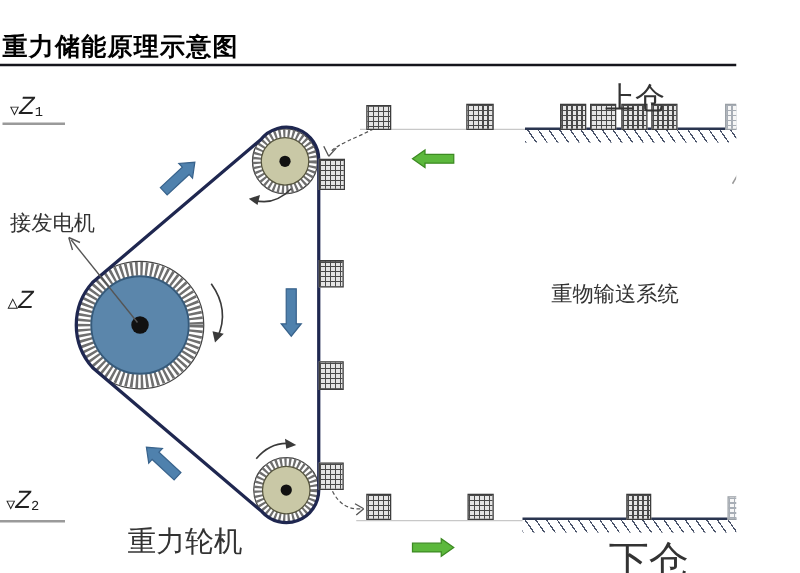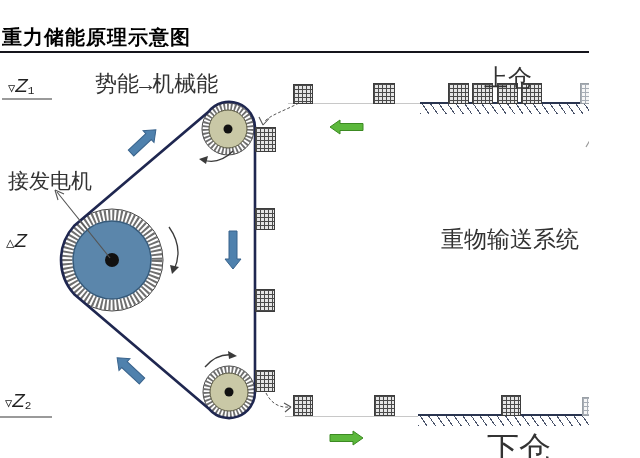--- a/index.html
+++ b/index.html
@@ -150,36 +150,36 @@
   <div class="abs" id="title">重力储能原理示意图</div>
   <div class="abs" id="title-rule"></div>
 
   <div class="abs zmark" style="left:8px;top:54px;">
     <span class="tri">▽</span>
       <span class="zl">Z</span>
       <sub>1</sub>
   </div>
   <div class="abs zline" style="left:2px;top:76px;width:50px;"></div>
 
-  <div class="abs lbl" style="left:95px;top:47px;font-size:22px;">势能→机械能</div>
 
   <div class="abs lbl" style="left:484px;top:40px;font-size:24px;">上仓</div>
 
-  <div class="abs lbl" style="left:8px;top:145px;font-size:21px;">接发电机</div>
+  <div class="abs lbl" style="left:8px;top:145px;font-size:17px;">接发电机</div>
 
   <div class="abs zmark" style="left:6px;top:209px;">
     <span class="tri" style="font-size:14px;">△</span>
       <span class="zl">Z</span>
   </div>
 
-  <div class="abs lbl" style="left:441px;top:202px;font-size:23px;">重物输送系统</div>
+  <div class="abs lbl" style="left:441px;top:202px;font-size:17px;">重物输送系统</div>
 
 
   <div class="abs zmark" style="left:5px;top:369px;">
     <span class="tri">▽</span>
       <span class="zl">Z</span>
       <sub>2</sub>
   </div>
   <div class="abs zline" style="left:0;top:394px;width:52px;"></div>
 
+  <div class="abs lbl" style="left:102px;top:396px;font-size:23px;">重力轮机</div>
 
   <div class="abs lbl" style="left:487px;top:405px;font-size:32px;">下仓</div>
 </div>
 
 </body></html>

